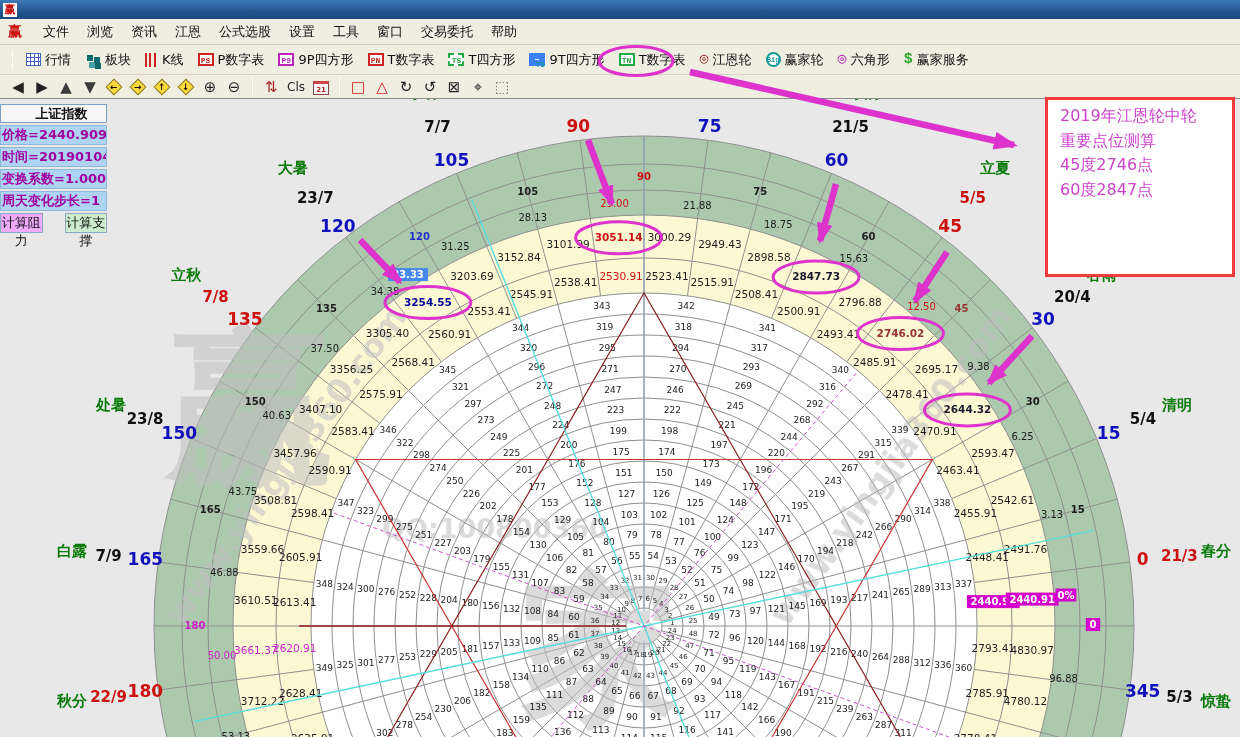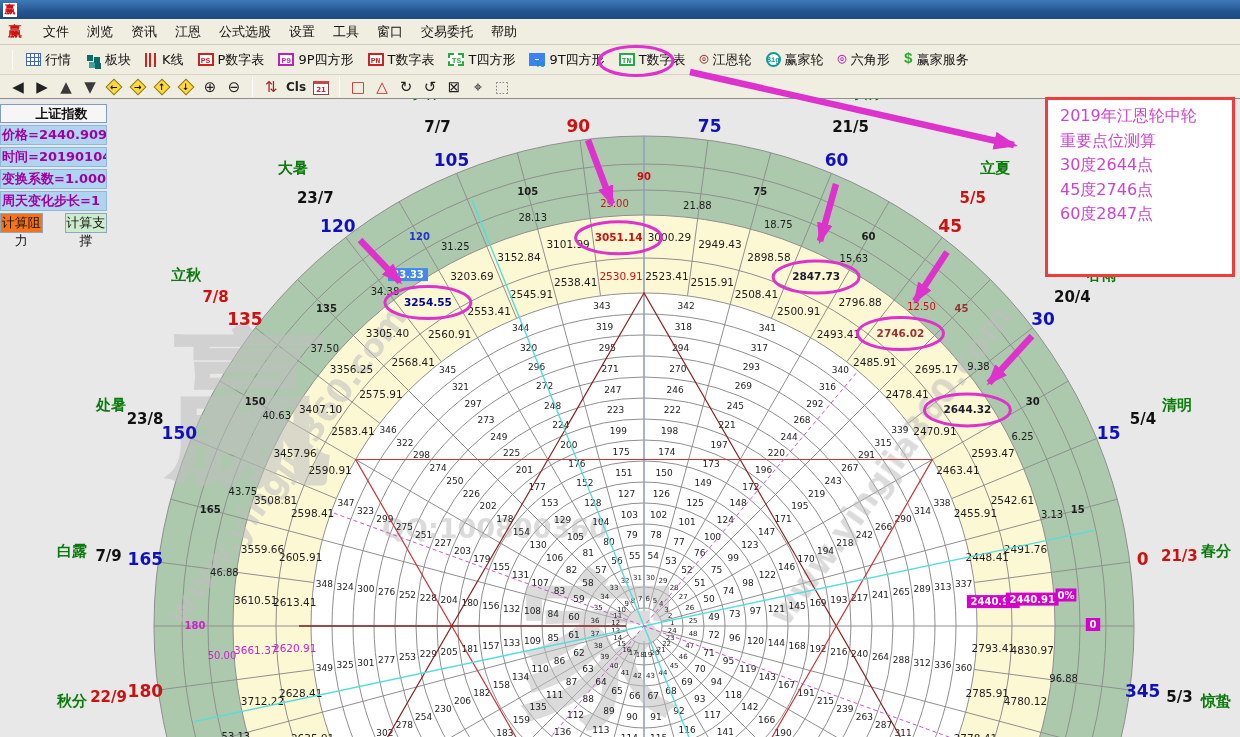--- a/index.html
+++ b/index.html
@@ -35,21 +35,21 @@
   .badge { font-weight:bold; font-size:8px; width:16px; height:13px; line-height:11px;
     text-align:center; background:#fff; }
   .icon-target { font-size:15px; line-height:15px; }
   .icon-bigc { width:15px; height:15px; border-radius:50%; font-size:7px; font-weight:bold;
     display:inline-flex; align-items:center; justify-content:center; background:#fff; }
   .icon-dollar { font-size:15px; font-weight:bold; }
   
   .toolbar2 { position:absolute; left:0; top:75px; width:1240px; height:24px;
     background:#f0ede1; border-bottom:1px solid #8d8d8d; display:flex; align-items:center; padding-left:6px; }
   .t2 { width:24px; text-align:center; font-size:15px; line-height:20px; }
-  .t2.txt { font-size:12px; width:26px;font-weight:bold; }
+  .t2.txt { font-size:12px; width:26px; }
   .dmdwrap { width:24px; height:20px; display:inline-flex; align-items:center; justify-content:center; }
   .dmd { width:12px; height:12px; background:#ffd83a; border:1px solid #887733; transform:rotate(45deg);
     display:flex; align-items:center; justify-content:center; }
   .dmd span { transform:rotate(-45deg); font-size:9px; color:#111; font-weight:bold; }
   .cal { width:16px; height:14px; border:1px solid #884444; background:#fff; font-size:7px;
     color:#cc2222; text-align:center; line-height:12px; border-top:3px solid #cc4444; font-weight:bold; }
   
   .chart { position:absolute; left:0; top:99px; width:1240px; height:638px; background:#e8e8e8; }
   #wheel-svg { position:absolute; left:0; top:0; }
   
@@ -895,29 +895,28 @@
 
   <div class="info-panel">
     <div class="ip-title">上证指数</div>
     <div id="ip-rows">
         <div class="ip-row">价格=2440.9099</div>
         <div class="ip-row">时间=20190104</div>
         <div class="ip-row">变换系数=1.00000</div>
         <div class="ip-row">周天变化步长=1</div>
       </div>
     <div class="ip-btns" id="ip-btns">
-        <div class="ip-btn" style="background: #f97316;">计算阻力</div>
+        <div class="ip-btn" style="background: #f0abfc;">计算阻力</div>
         <div class="ip-btn" style="background: rgb(205, 236, 205); margin-left: 22px;">计算支撑</div>
       </div>
   </div>
 
   <div class="anno-box" id="anno-box">
       <div class="anno-line">2019年江恩轮中轮</div>
       <div class="anno-line">重要点位测算</div>
-      <div class="anno-line">30度2644点</div>
       <div class="anno-line">45度2746点</div>
       <div class="anno-line">60度2847点</div>
     </div>
 </div>
 
 <svg id="overlay-svg" width="1240" height="737" viewBox="0 0 1240 737">
     <defs>
       <marker id="ah2" markerUnits="userSpaceOnUse" markerWidth="34" markerHeight="26" refX="20" refY="9" orient="auto">
         <path d="M0,0 L24,9 L0,18 Z" fill="#dd33cc"></path>
       </marker>

